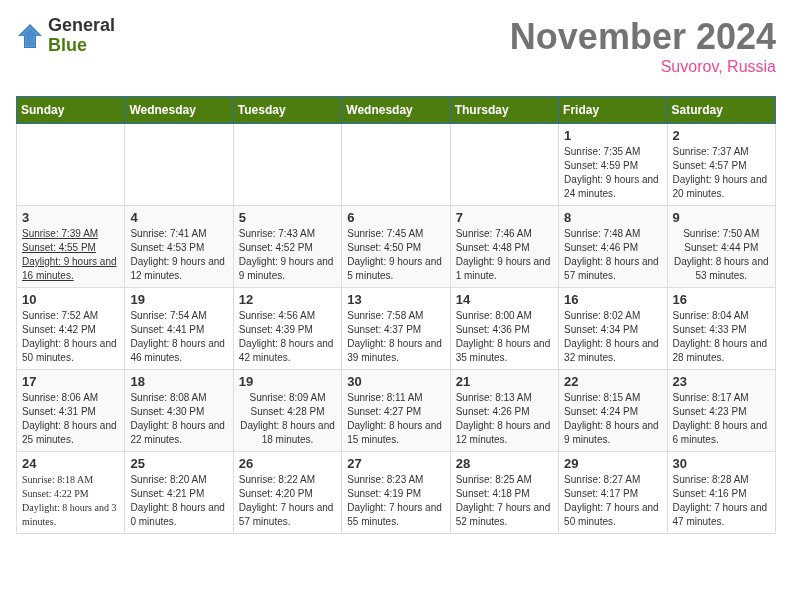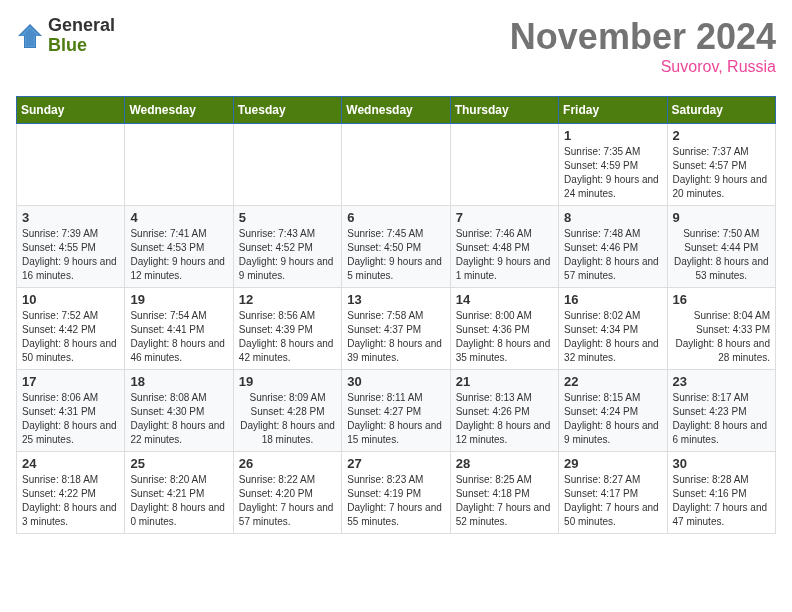--- a/index.html
+++ b/index.html
@@ -134,21 +134,21 @@
         <td>
           <span class="day-num">2</span>
           <div class="day-info" style="white-space: pre-line;">Sunrise: 7:37 AM
 Sunset: 4:57 PM
 Daylight: 9 hours and 20 minutes.</div>
         </td>
       </tr>
       <tr>
         <td>
           <span class="day-num">3</span>
-          <div class="day-info" style="white-space: pre-line;">Sunrise: 7:39 AM
+          <div class="day-info" style="white-space: pre-line; text-decoration: underline;">Sunrise: 7:39 AM
 Sunset: 4:55 PM
 Daylight: 9 hours and 16 minutes.</div>
         </td>
         <td>
           <span class="day-num">4</span>
           <div class="day-info" style="white-space: pre-line;">Sunrise: 7:41 AM
 Sunset: 4:53 PM
 Daylight: 9 hours and 12 minutes.</div>
         </td>
         <td>
@@ -190,21 +190,21 @@
 Daylight: 8 hours and 50 minutes.</div>
         </td>
         <td>
           <span class="day-num">19</span>
           <div class="day-info" style="white-space: pre-line;">Sunrise: 7:54 AM
 Sunset: 4:41 PM
 Daylight: 8 hours and 46 minutes.</div>
         </td>
         <td>
           <span class="day-num">12</span>
-          <div class="day-info" style="white-space: pre-line;">Sunrise: 8:56 AM
+          <div class="day-info" style="white-space: pre-line;">Sunrise: 4:56 AM
 Sunset: 4:39 PM
 Daylight: 8 hours and 42 minutes.</div>
         </td>
         <td>
           <span class="day-num">13</span>
           <div class="day-info" style="white-space: pre-line;">Sunrise: 7:58 AM
 Sunset: 4:37 PM
 Daylight: 8 hours and 39 minutes.</div>
         </td>
         <td>
@@ -214,21 +214,21 @@
 Daylight: 8 hours and 35 minutes.</div>
         </td>
         <td>
           <span class="day-num">16</span>
           <div class="day-info" style="white-space: pre-line;">Sunrise: 8:02 AM
 Sunset: 4:34 PM
 Daylight: 8 hours and 32 minutes.</div>
         </td>
         <td>
           <span class="day-num">16</span>
-          <div class="day-info" style="white-space: pre-line; text-align: right;">Sunrise: 8:04 AM
+          <div class="day-info" style="white-space: pre-line;">Sunrise: 8:04 AM
 Sunset: 4:33 PM
 Daylight: 8 hours and 28 minutes.</div>
         </td>
       </tr>
       <tr>
         <td>
           <span class="day-num">17</span>
           <div class="day-info" style="white-space: pre-line;">Sunrise: 8:06 AM
 Sunset: 4:31 PM
 Daylight: 8 hours and 25 minutes.</div>
@@ -266,21 +266,21 @@
         <td>
           <span class="day-num">23</span>
           <div class="day-info" style="white-space: pre-line;">Sunrise: 8:17 AM
 Sunset: 4:23 PM
 Daylight: 8 hours and 6 minutes.</div>
         </td>
       </tr>
       <tr>
         <td>
           <span class="day-num">24</span>
-          <div class="day-info" style="white-space: pre-line;">Sunrise: 8:18 AM
+          <div class="day-info" style="white-space: pre-line; font-family: Liberation Serif, serif;">Sunrise: 8:18 AM
 Sunset: 4:22 PM
 Daylight: 8 hours and 3 minutes.</div>
         </td>
         <td>
           <span class="day-num">25</span>
           <div class="day-info" style="white-space: pre-line;">Sunrise: 8:20 AM
 Sunset: 4:21 PM
 Daylight: 8 hours and 0 minutes.</div>
         </td>
         <td>

